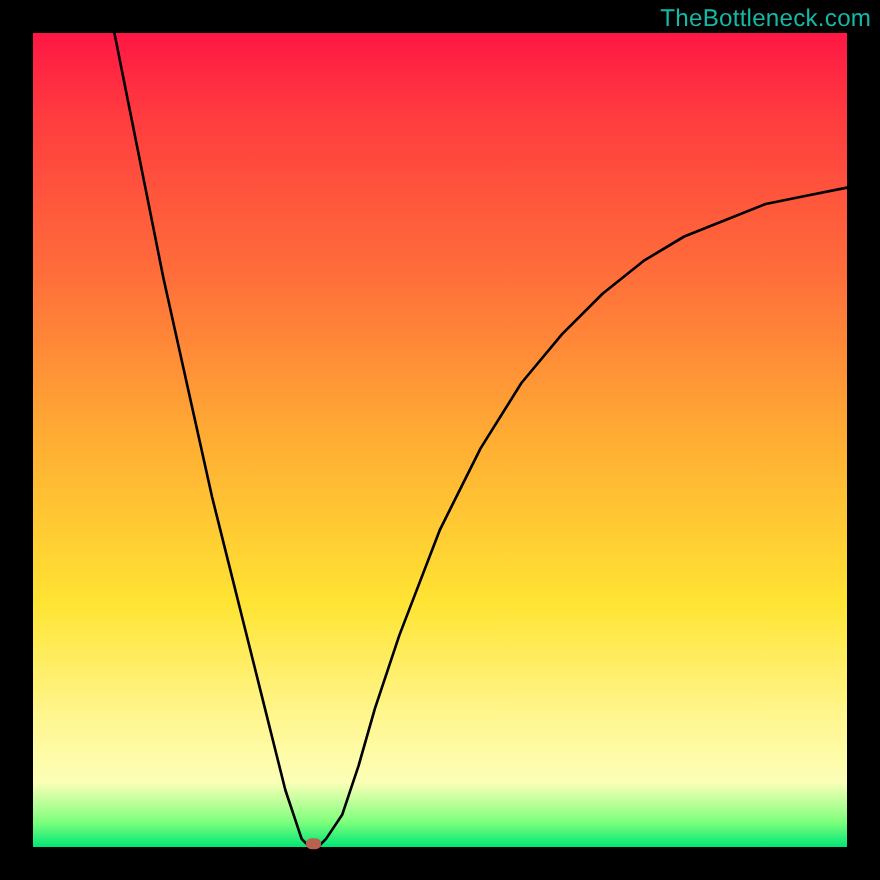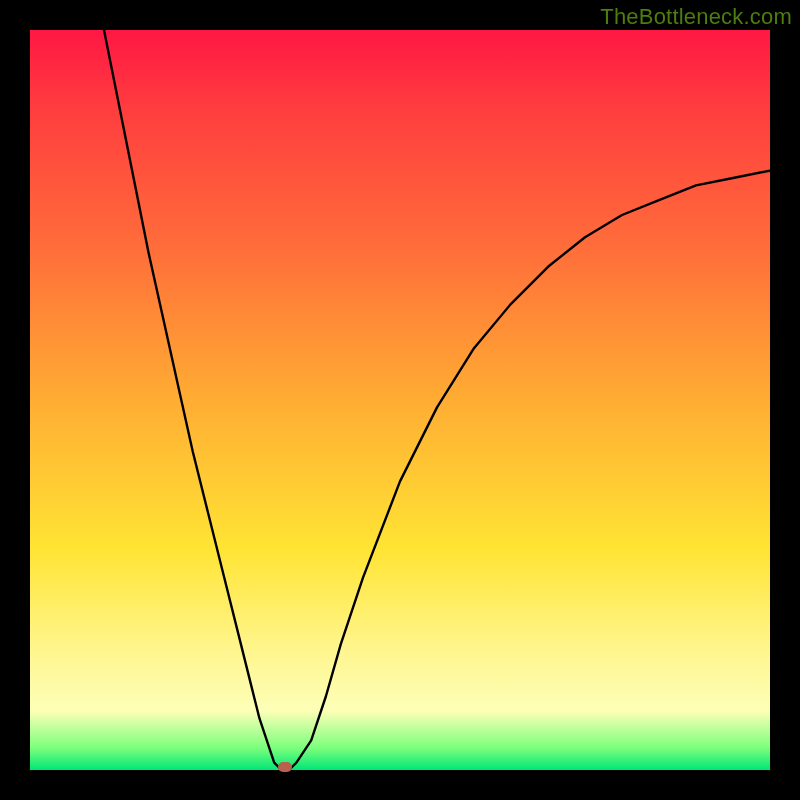--- a/index.html
+++ b/index.html
@@ -33,21 +33,21 @@
       #fff68f 84%,
       #fdffb8 92%,
       #7cff7c 97%,
       #00e676 100%
     );
   }
   .watermark {
     position: absolute;
     top: 4px;
     right: 8px;
-    color: #4d7c0f;
+    color: #14b8a6;
     font-size: 22px;
     letter-spacing: 0.2px;
     user-select: none;
   }
   svg.curve {
     position: absolute;
     left: 0; top: 0;
     width: 740px; height: 740px;
     overflow: visible;
   }

